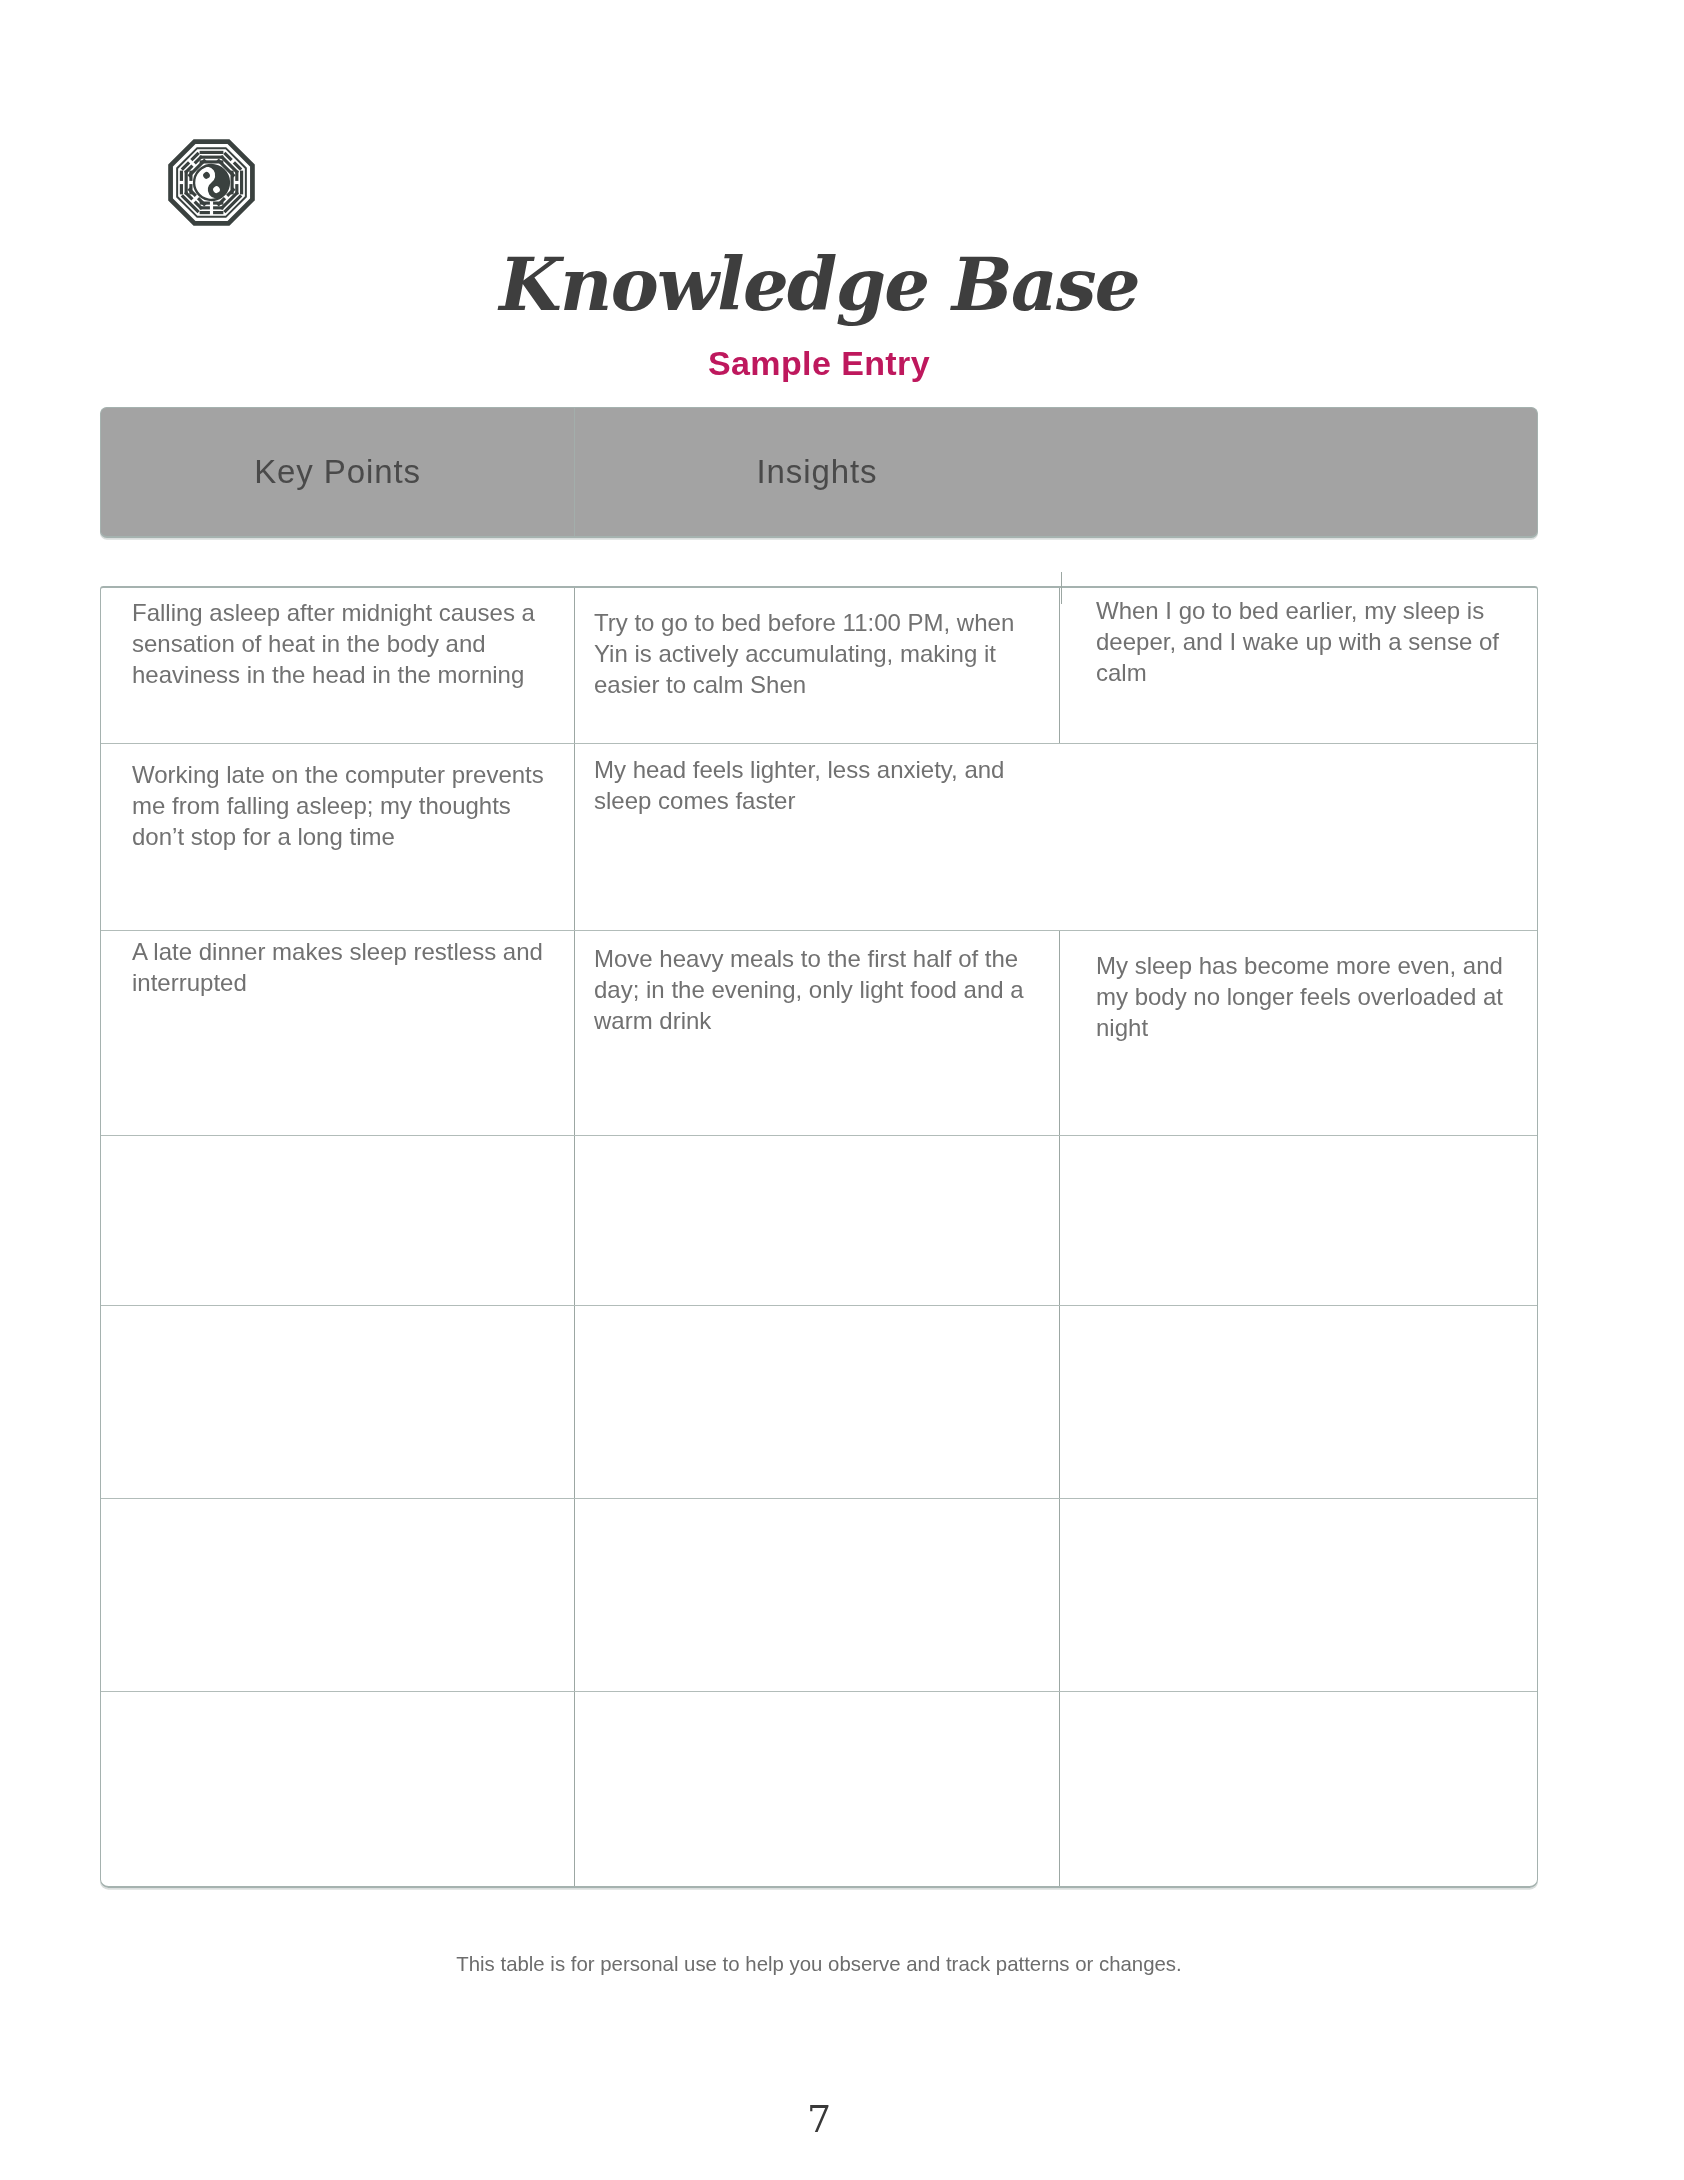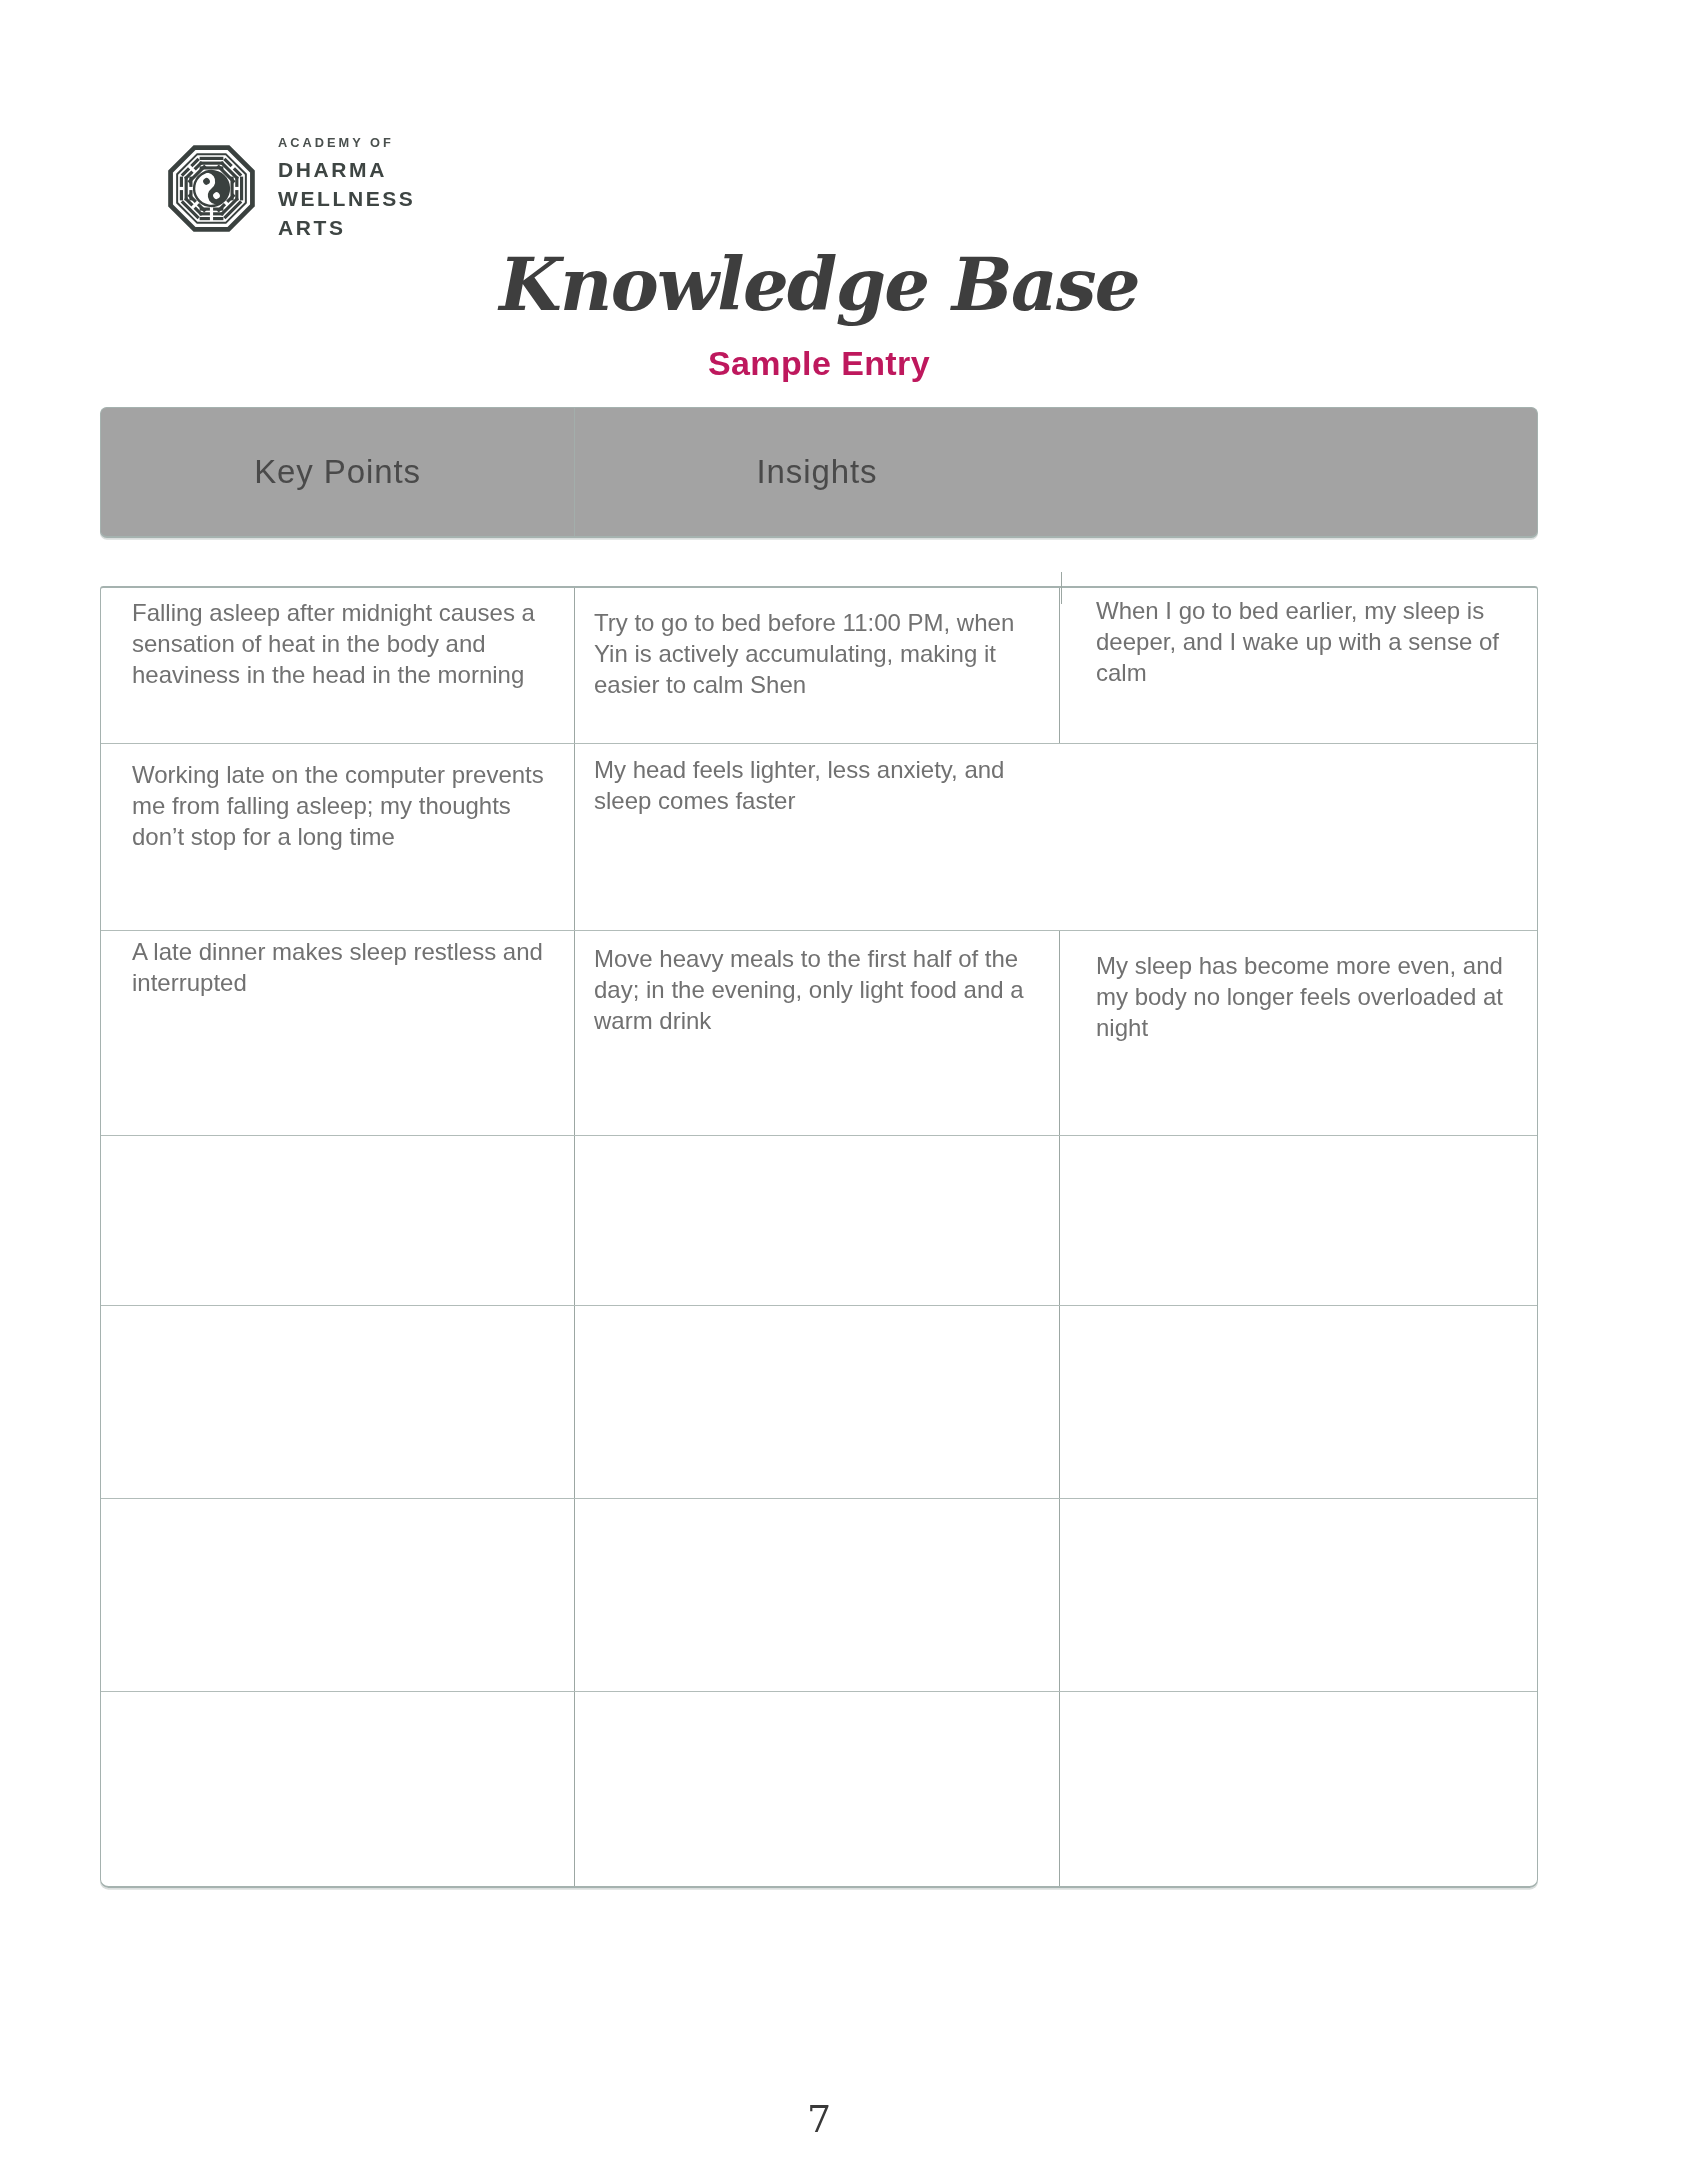--- a/index.html
+++ b/index.html
@@ -196,26 +196,20 @@
       </g>
     </g>
 
     <g transform="rotate(-35 60 60)">
       <circle cx="60" cy="60" r="22" fill="#ffffff" stroke="#3a413f" stroke-width="3"></circle>
       <path d="M60,38 A22,22 0 0 1 60,82 A11,11 0 0 1 60,60 A11,11 0 0 0 60,38 Z" fill="#3a413f"></path>
       <circle cx="60" cy="49" r="4.2" fill="#3a413f"></circle>
       <circle cx="60" cy="71" r="4.2" fill="#ffffff"></circle>
     </g>
   </svg>
-  <div class="logo-text">
-    <div class="logo-tagline">ACADEMY OF</div>
-    <div class="logo-name">DHARMA</div>
-    <div class="logo-name">WELLNESS</div>
-    <div class="logo-name">ARTS</div>
-  </div>
 </div>
 
 <div class="title">Knowledge Base</div>
 <div class="subtitle">Sample Entry</div>
 
 <div class="table-wrap">
 
   <div class="thead">
     <div class="th">
       <span>Key Points</span>
@@ -276,16 +270,17 @@
     </div>
     <div class="row r7">
       <div class="cell"></div>
       <div class="cell"></div>
       <div class="cell"></div>
     </div>
   </div>
 </div>
 
 <div class="footer">
+  <div>This table is for personal use to help you observe and track patterns or changes.</div>
 </div>
 
 <div class="pageno">7</div>
 
 
 </body></html>

